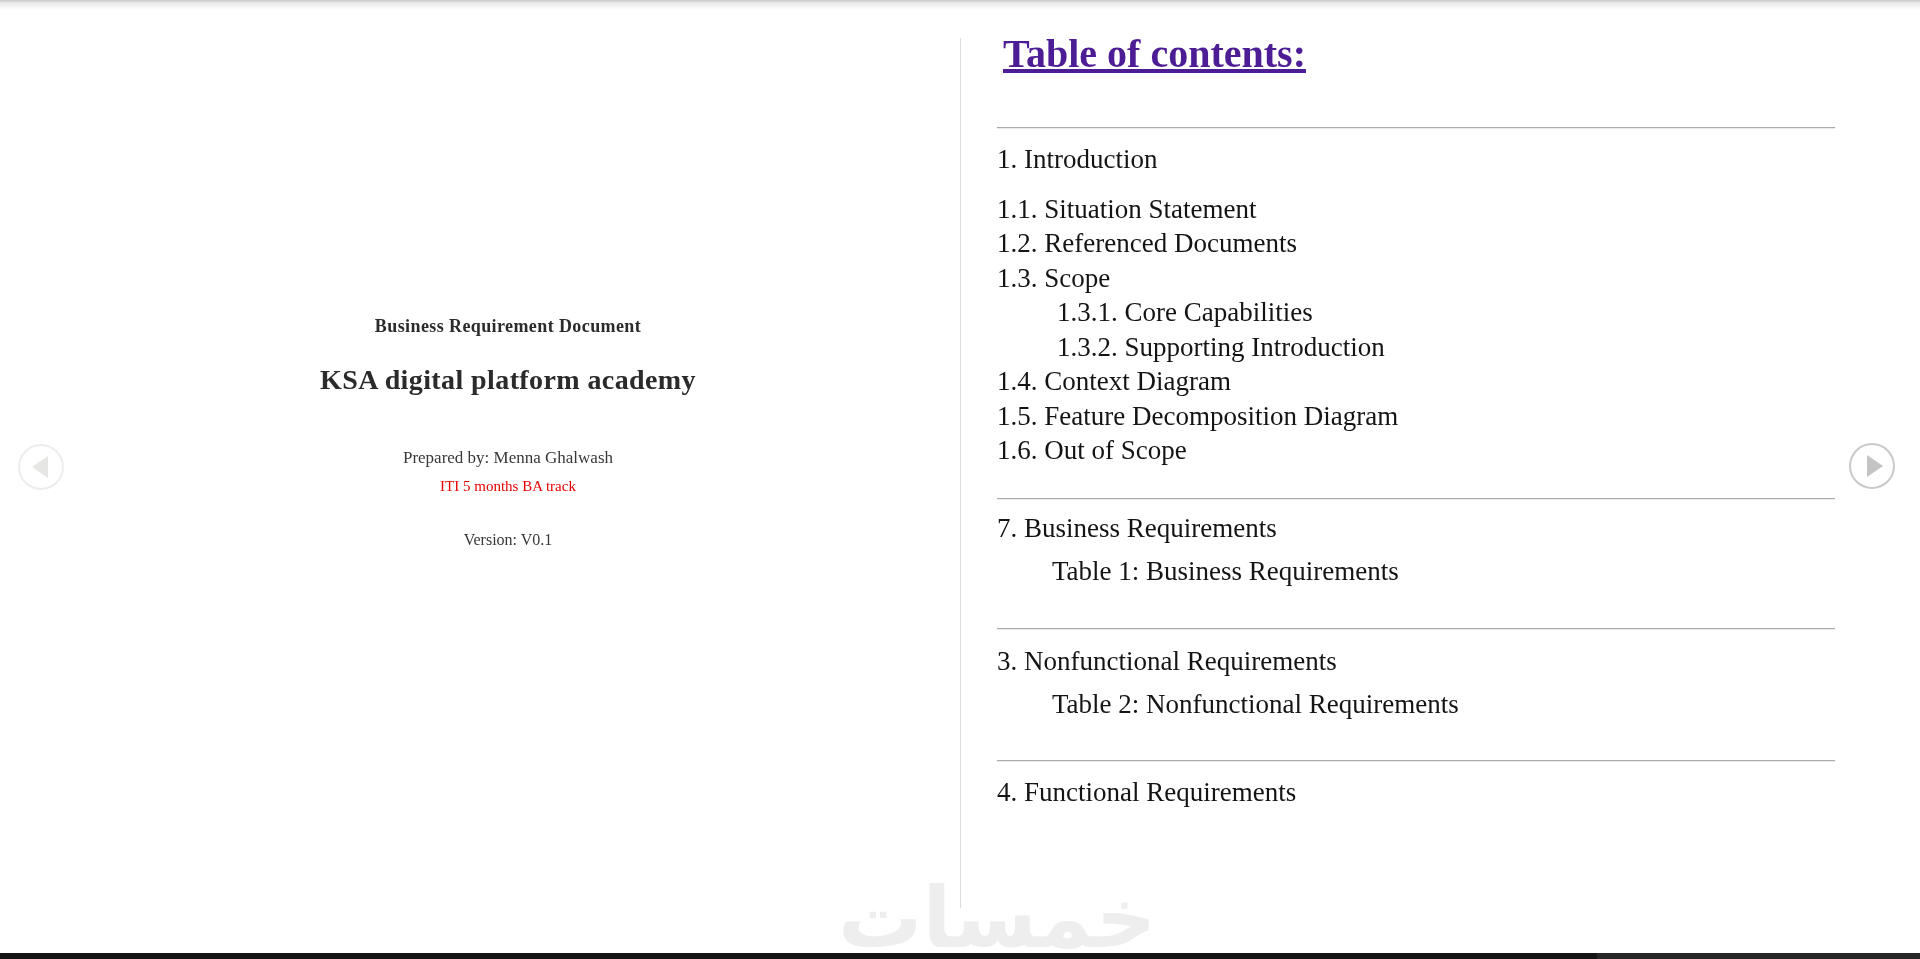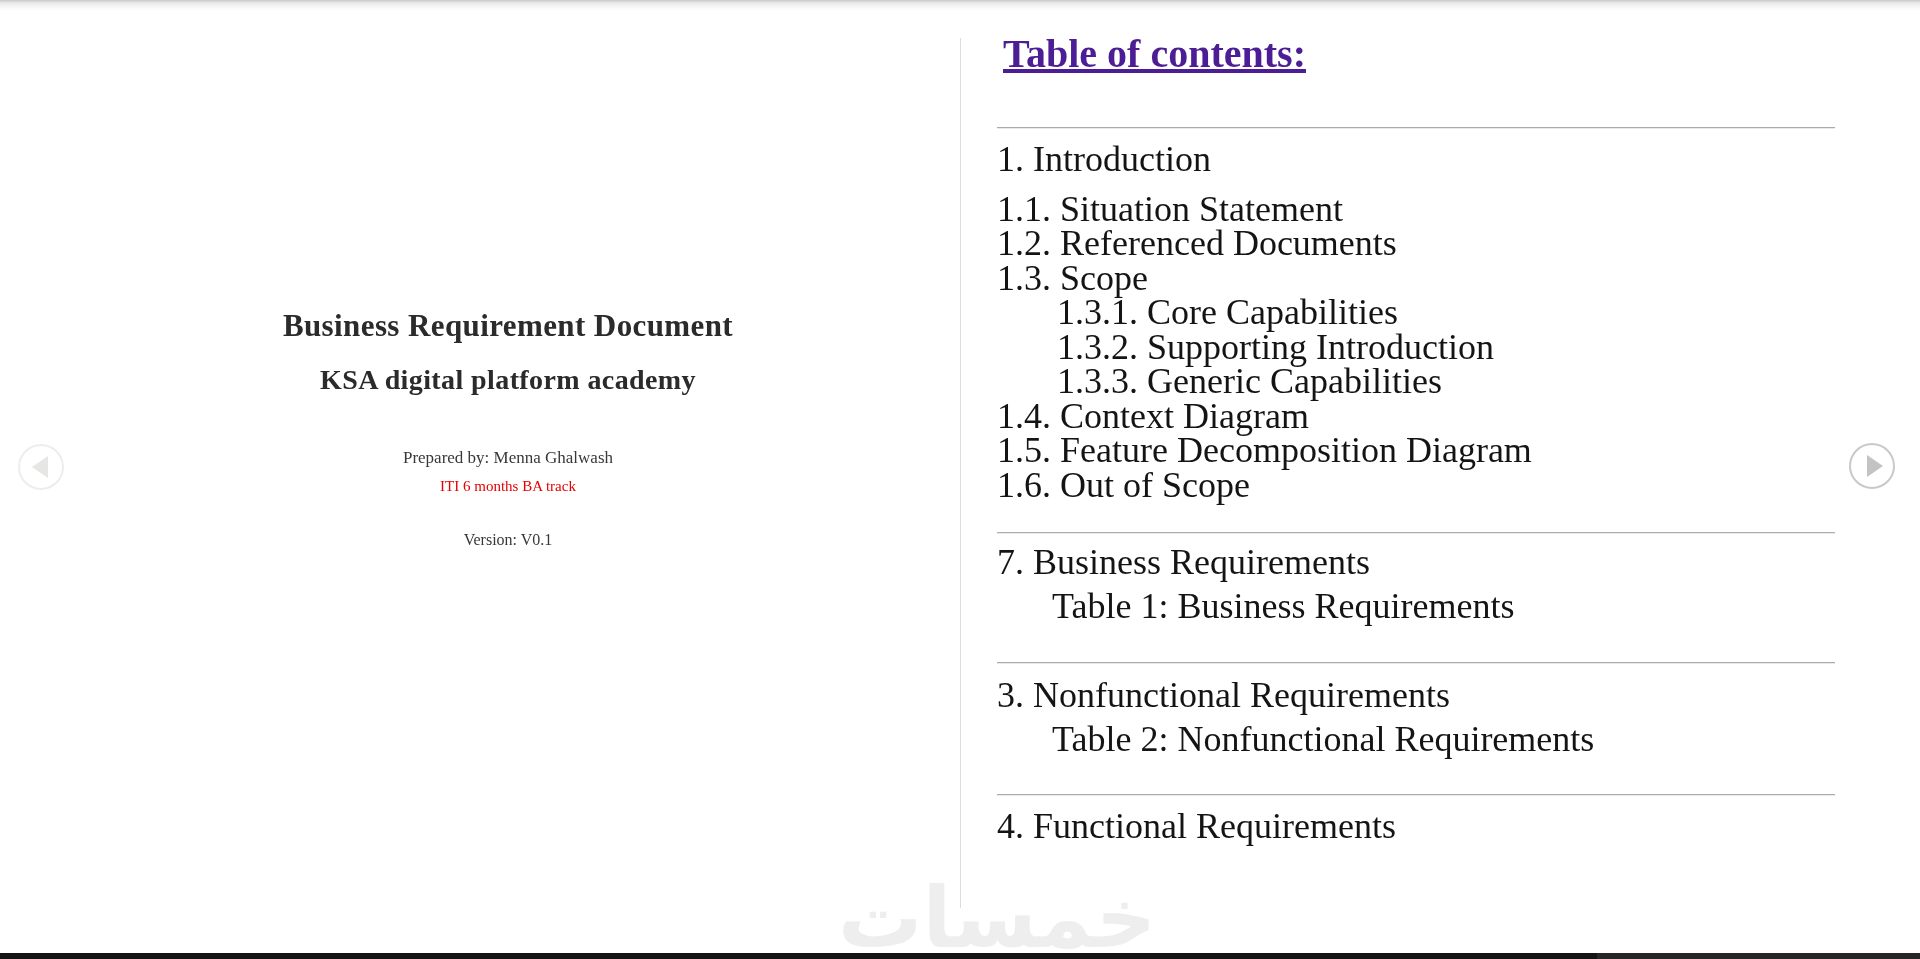--- a/index.html
+++ b/index.html
@@ -10,35 +10,35 @@
 
   .top-shadow { position:absolute; top:0; left:0; width:1920px; height:10px;
     background:linear-gradient(to bottom, #c9c9c9 0px, #e9e9e9 3px, #ffffff 10px); }
 
   .page-divider { position:absolute; left:960px; top:38px; width:1px; height:870px;
     background:#dcdcdc; }
 
   
   .left-page { position:absolute; left:0; top:0; width:960px; height:910px; }
   .lp-line { position:absolute; left:58px; width:900px; text-align:center; color:#2b2b2b; }
-  .lp-title1 { top:305px; font-size:31px; font-weight:bold; line-height:42px; letter-spacing:0.4px; }
+  .lp-title1 { top:305px; font-size:18px; font-weight:bold; line-height:42px; letter-spacing:0.4px; }
   .lp-title2 { top:359px; font-size:28px; font-weight:bold; line-height:42px; letter-spacing:0.4px; }
   .lp-prepared { top:446px; font-size:17px; line-height:24px; color:#383838; }
   .lp-track { top:475px; font-size:15px; line-height:22px; color:#e60000; }
   .lp-version { top:528px; font-size:16px; line-height:23px; color:#383838; }
 
   
   .right-page { position:absolute; left:997px; top:0; width:838px; height:910px; color:#141414; }
   .toc-heading { margin:26px 0 0 6px; font-size:40px; font-weight:bold; line-height:55px; color:#4c1d95;text-decoration:underline; }
   .toc-rule { border:none; border-top:1px solid #ababab; border-bottom:1px solid #e9e9e9; height:0; width:838px; }
   .rule-1 { margin-top:46px; }
   .rule-2 { margin-top:30px; }
   .rule-3 { margin-top:39px; }
   .rule-4 { margin-top:38px; }
-  .toc-entry { font-size:36px; line-height:34.5px; white-space:nowrap; }
+  .toc-entry { font-size:27px; line-height:34.5px; white-space:nowrap; }
   .sec-title-1 { margin-top:13px; }
   .toc-group { margin-top:15px; }
   .lvl3 { padding-left:60px; }
   .sec-title-2 { margin-top:11px; }
   .table-caption { margin-top:9px; padding-left:55px; }
   .sec-title-3 { margin-top:14px; }
   .table-caption-2 { margin-top:9px; padding-left:55px; }
   .sec-title-4 { margin-top:13px; }
 
   
@@ -67,40 +67,39 @@
 <body>
 
 <div class="viewer">
 
   <div class="top-shadow"></div>
 
   <div class="left-page">
     <div class="lp-line lp-title1">Business Requirement Document</div>
     <div class="lp-line lp-title2">KSA digital platform academy</div>
     <div class="lp-line lp-prepared">Prepared by: Menna Ghalwash</div>
-    <div class="lp-line lp-track">ITI 6 months BA track</div>
+    <div class="lp-line lp-track">ITI 5 months BA track</div>
     <div class="lp-line lp-version">Version: V0.1</div>
   </div>
 
   <div class="page-divider"></div>
 
   <div class="right-page">
     <h1 class="toc-heading">Table of contents:</h1>
 
     <hr class="toc-rule rule-1">
 
     <div class="toc-entry sec-title-1">1. Introduction</div>
 
     <div class="toc-group">
       <div class="toc-entry">1.1. Situation Statement</div>
       <div class="toc-entry">1.2. Referenced Documents</div>
       <div class="toc-entry">1.3. Scope</div>
       <div class="toc-entry lvl3">1.3.1. Core Capabilities</div>
       <div class="toc-entry lvl3">1.3.2. Supporting Introduction</div>
-      <div class="toc-entry lvl3">1.3.3. Generic Capabilities</div>
       <div class="toc-entry">1.4. Context Diagram</div>
       <div class="toc-entry">1.5. Feature Decomposition Diagram</div>
       <div class="toc-entry">1.6. Out of Scope</div>
     </div>
 
     <hr class="toc-rule rule-2">
 
     <div class="toc-entry sec-title-2">7. Business Requirements</div>
     <div class="toc-entry table-caption">Table 1: Business Requirements</div>
 

